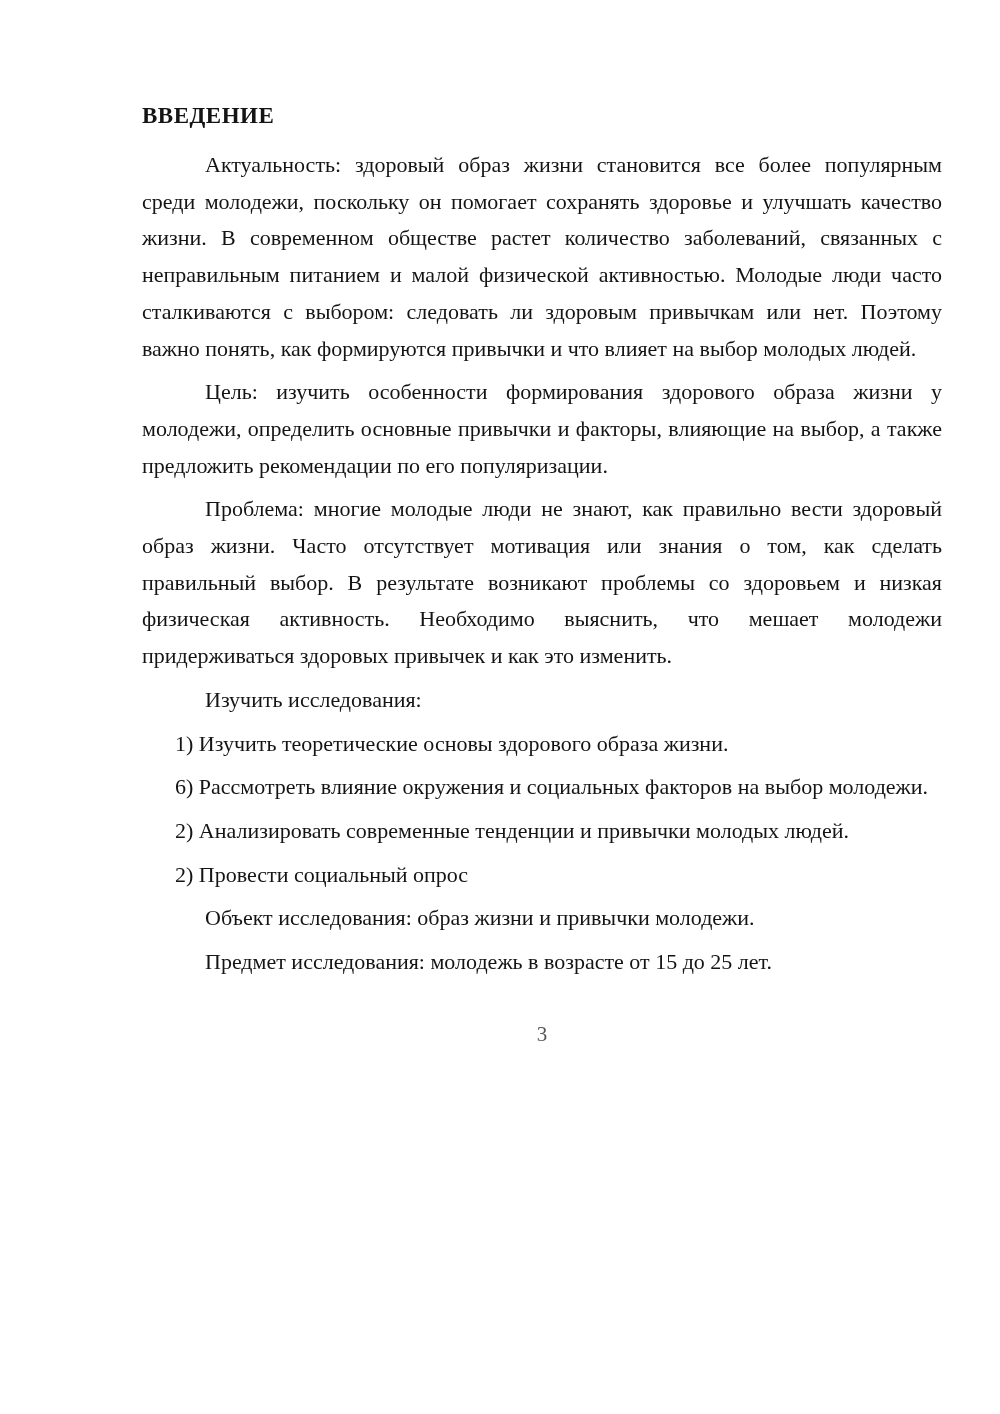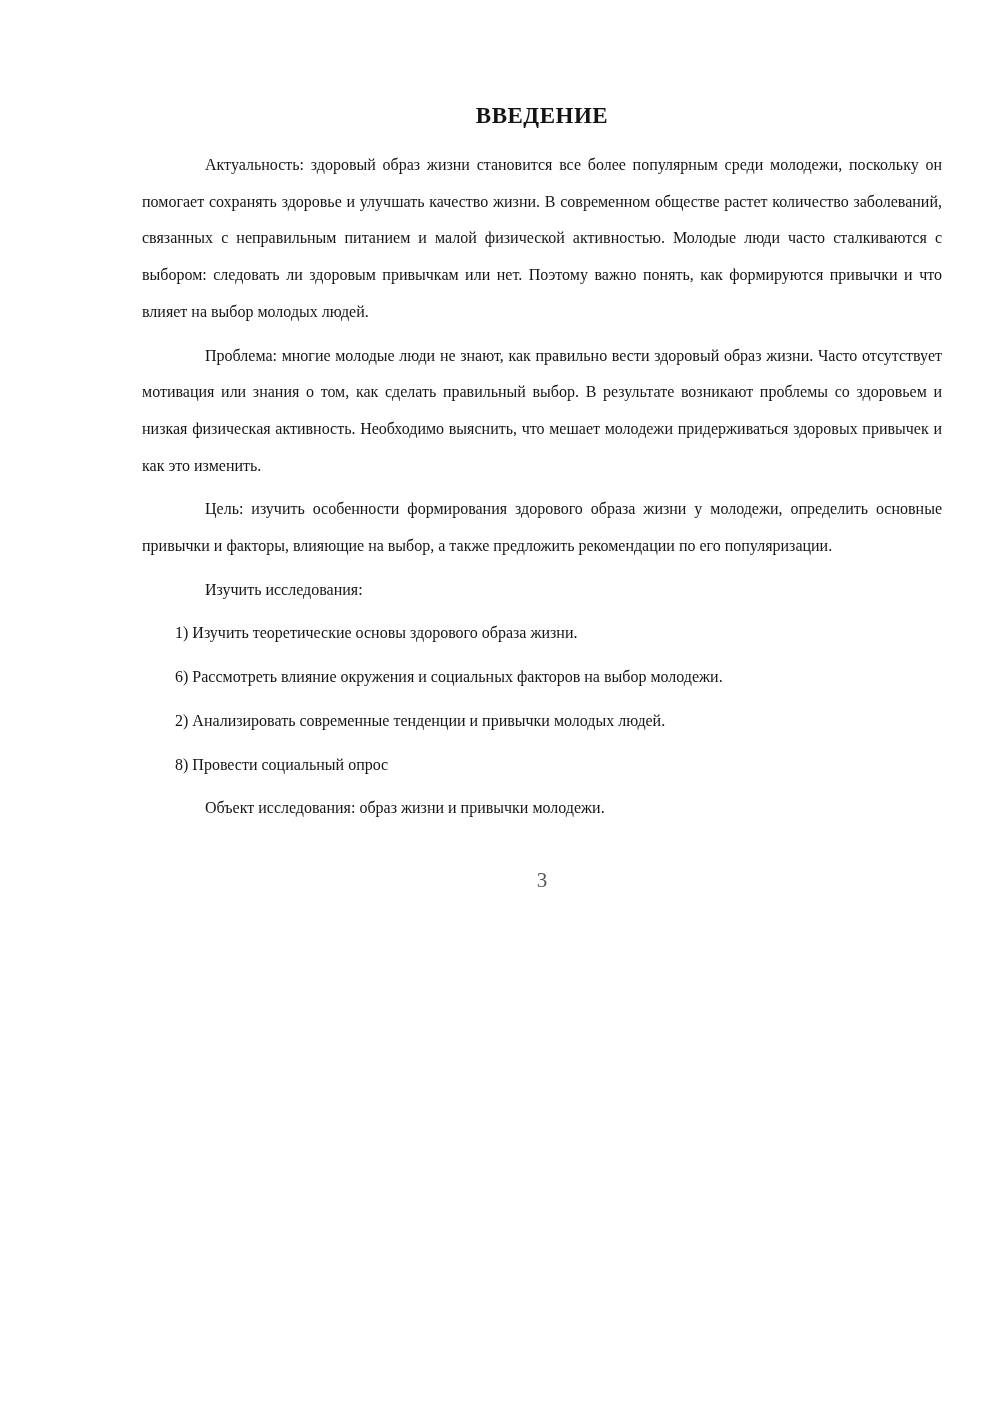--- a/index.html
+++ b/index.html
@@ -17,28 +17,28 @@
   .page {
     box-sizing: border-box;
     width: 1000px;
     height: 1414px;
     padding: 97px 58px 0 142px; 
     background: #ffffff;
   }
   .doc-heading {
     font-size: 23px;
     font-weight: bold;
-    text-align: center;
+    text-align: left;
     line-height: 37px;
     margin: 0 0 13px 0;
     letter-spacing: 0.5px;
     color: #141414;
   }
   p.doc-par {
-    font-size: 16px;
+    font-size: 22px;
     line-height: 36.7px;
     text-align: justify;
     margin: 0 0 7px 0;
     text-indent: 63px;
     color: #141414;
   }
   p.doc-par.list-item {
     text-indent: 33px;
   }
   .page-number {
@@ -51,34 +51,35 @@
 </style>
 </head>
 <body>
 
 <div class="page">
 
   <h1 class="doc-heading"><span>ВВЕДЕНИЕ</span></h1>
 
   <p class="doc-par">Актуальность: здоровый образ жизни становится все более популярным среди молодежи, поскольку он помогает сохранять здоровье и улучшать качество жизни. В современном обществе растет количество заболеваний, связанных с неправильным питанием и малой физической активностью. Молодые люди часто сталкиваются с выбором: следовать ли здоровым привычкам или нет. Поэтому важно понять, как формируются привычки и что влияет на выбор молодых людей.</p>
 
+  <p class="doc-par">Цель: изучить особенности формирования здорового образа жизни у молодежи, определить основные привычки и факторы, влияющие на выбор, а также предложить рекомендации по его популяризации.</p>
+
   <p class="doc-par">Проблема: многие молодые люди не знают, как правильно вести здоровый образ жизни. Часто отсутствует мотивация или знания о том, как сделать правильный выбор. В результате возникают проблемы со здоровьем и низкая физическая активность. Необходимо выяснить, что мешает молодежи придерживаться здоровых привычек и как это изменить.</p>
-
-  <p class="doc-par">Цель: изучить особенности формирования здорового образа жизни у молодежи, определить основные привычки и факторы, влияющие на выбор, а также предложить рекомендации по его популяризации.</p>
 
   <p class="doc-par">Изучить исследования:</p>
 
   <p class="doc-par list-item">1) Изучить теоретические основы здорового образа жизни.</p>
 
   <p class="doc-par list-item">6) Рассмотреть влияние окружения и социальных факторов на выбор молодежи.</p>
 
   <p class="doc-par list-item">2) Анализировать современные тенденции и привычки молодых людей.</p>
 
-  <p class="doc-par list-item">8) Провести социальный опрос</p>
+  <p class="doc-par list-item">2) Провести социальный опрос</p>
 
 
   <p class="doc-par">Объект исследования: образ жизни и привычки молодежи.</p>
 
+  <p class="doc-par">Предмет исследования: молодежь в возрасте от 15 до 25 лет.</p>
 
 
   <div class="page-number">3</div>
 
 </div>
 
 </body></html>

